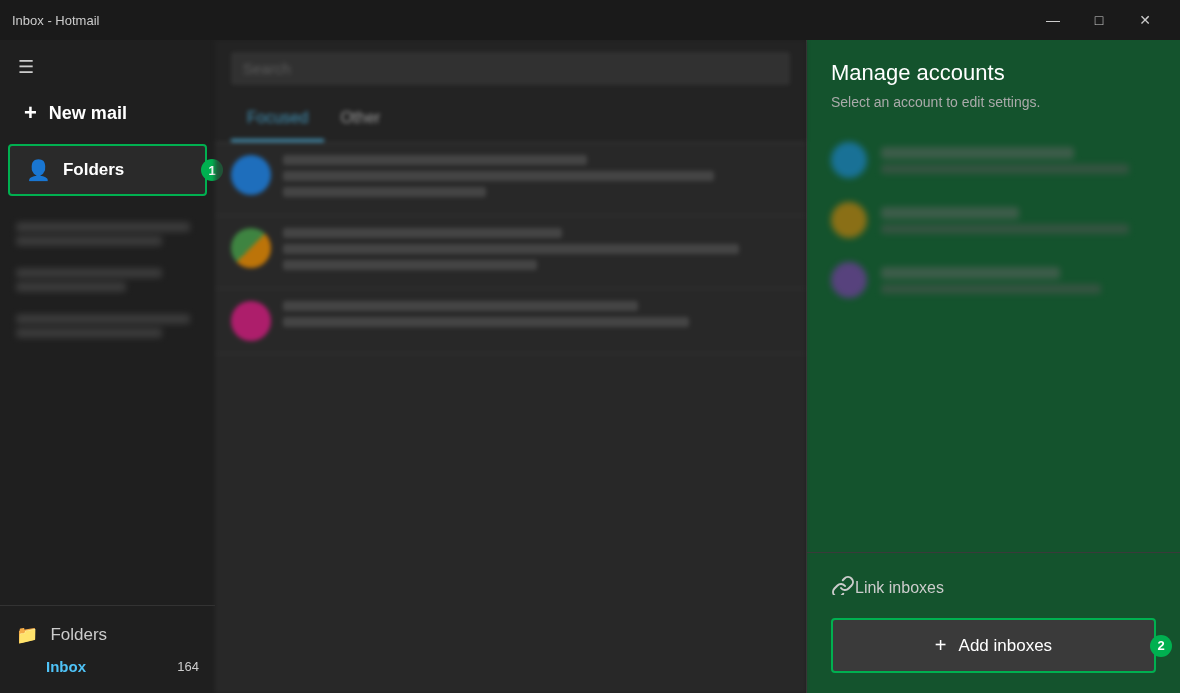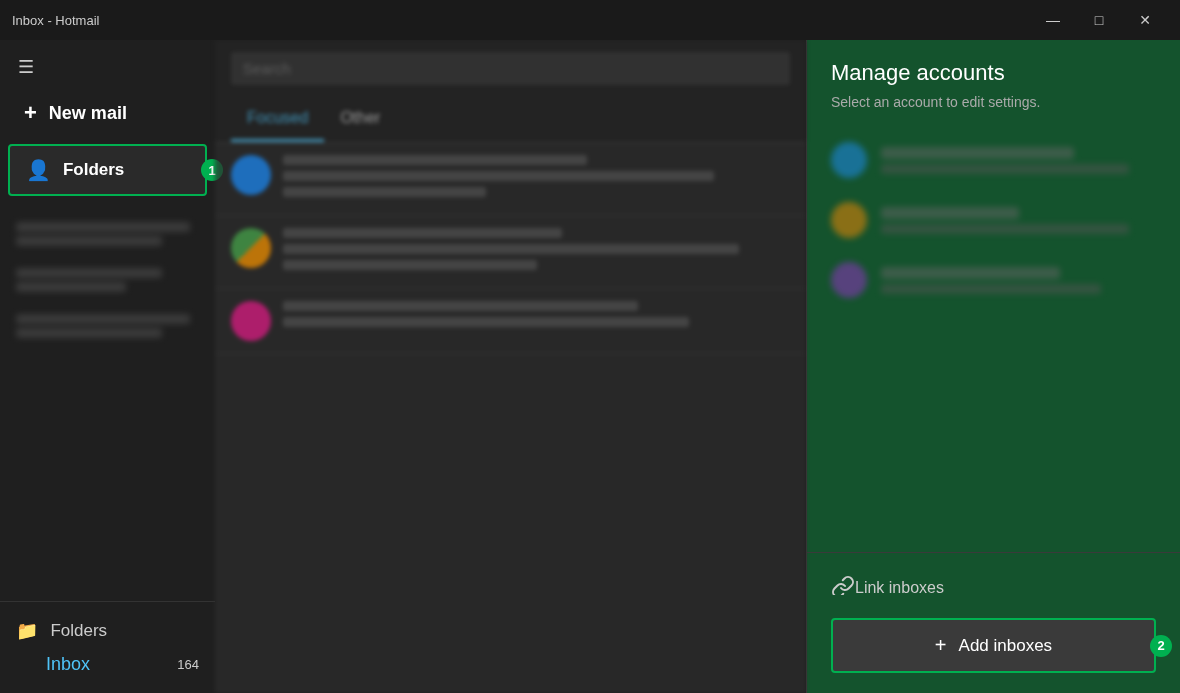--- a/index.html
+++ b/index.html
@@ -167,22 +167,22 @@
     .folder-icon { font-size: 18px; }
     .inbox-item {
       display: flex;
       align-items: center;
       justify-content: space-between;
       padding: 6px 0 6px 30px;
       cursor: pointer;
     }
     .inbox-label {
       color: #4fc3f7;
-      font-size: 18px;
-      font-weight: 400;
+      font-size: 15px;
+      font-weight: 700;
     }
     .inbox-count {
       color: #cccccc;
       font-size: 13px;
     }
 
     
     .center-panel {
       flex: 1;
       background: #2d2d2d;

